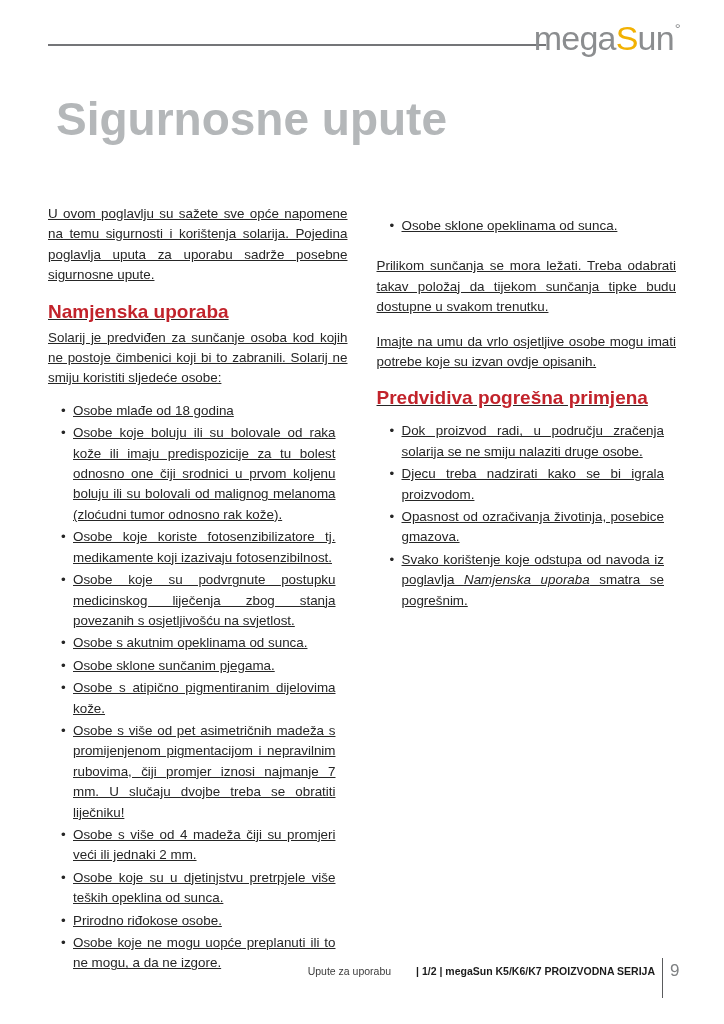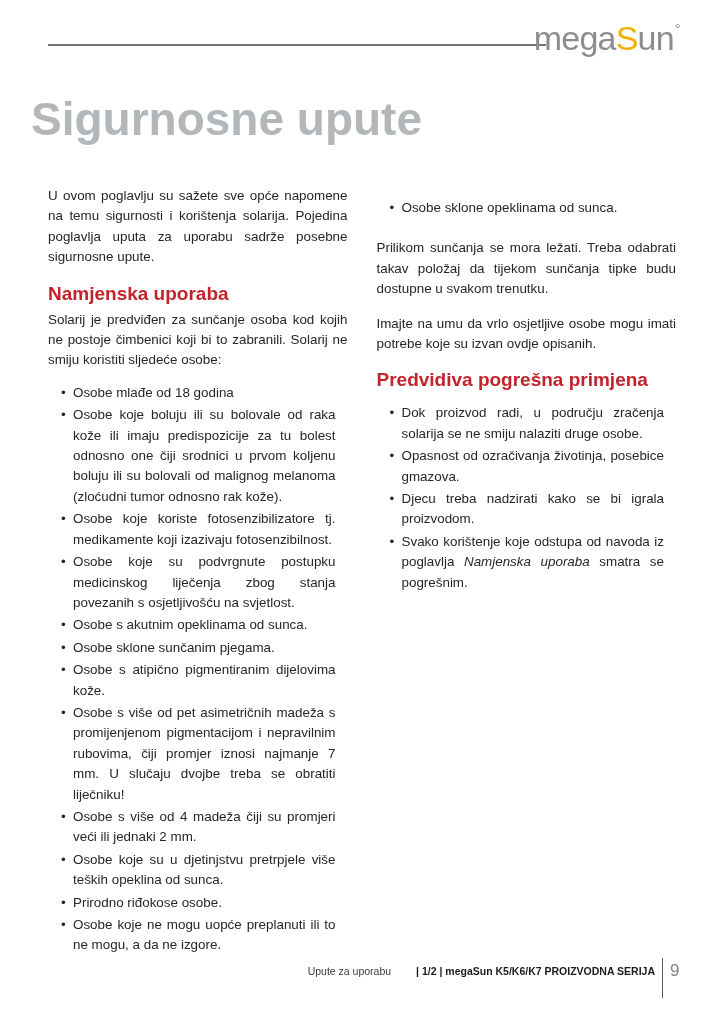--- a/index.html
+++ b/index.html
@@ -9,27 +9,27 @@
   }
 
   
   .header-rule { position:absolute; left:48px; top:44px; width:498px; height:2px; background:#747578; }
   .logo { position:absolute; top:21px; right:44px; font-size:34px; font-weight:500;
           letter-spacing:-0.8px; color:#8b8d8f; line-height:1; white-space:nowrap; }
   .logo .accent { color:#f2b102; }
   .logo .mark { display:inline-block; font-size:15px; vertical-align:16px; margin-left:1px; color:#8b8d8f; }
 
   
-  .page-title { position:absolute; left:31px; top:94px; margin:0;
+  .page-title { position:absolute; left:56px; top:94px; margin:0;
                 font-size:46px; line-height:1.1; font-weight:700; color:#b4b7b9; }
 
   
-  .columns { position:absolute; left:48px; top:186px; width:628px;
+  .columns { position:absolute; left:48px; top:204px; width:628px;
              display:flex; gap:29px; font-size:13.4px; line-height:20.4px;
-             text-align:justify; color:#262626; }
+             text-align:justify; color:#262626;text-decoration:underline; }
   .col { flex:1; min-width:0; }
   .columns p { margin:0 0 14px 0; }
   .red-heading { font-size:19px; line-height:23px; font-weight:700;
                  color:#c2232b; margin:8px 0 5px 0; text-align:left; }
   .lead { margin-bottom:2px !important; }
   ul.bullets { list-style:none; margin:12px; padding:0; }
   ul.bullets li { position:relative; padding-left:13px; margin:0 0 2px 0; }
   ul.bullets li::before { content:"\2022"; position:absolute; left:1px; top:0; }
   .gap-top { margin-top:20px !important; }
   .italic { font-style:italic; }
@@ -84,22 +84,22 @@
         <li>Osobe sklone opeklinama od sunca.</li>
       </ul>
 
       <p class="gap-top">Prilikom sunčanja se mora ležati. Treba odabrati takav položaj da tijekom sunčanja tipke budu dostu­pne u svakom trenutku.</p>
       <p>Imajte na umu da vrlo osjetljive osobe mogu imati potrebe koje su izvan ovdje opisanih.</p>
 
       <h2 class="red-heading">Predvidiva pogrešna primjena</h2>
 
       <ul class="bullets">
         <li>Dok proizvod radi, u području zračenja solarija se ne smiju nalaziti druge osobe.</li>
+        <li>Djecu treba nadzirati kako se bi igrala proizvodom.</li>
         <li>Opasnost od ozračivanja životinja, posebice gma­zova.</li>
-        <li>Djecu treba nadzirati kako se bi igrala proizvodom.</li>
         <li><span>Svako korištenje koje odstupa od navoda iz poglav­lja </span><span class="italic">Namjenska uporaba</span><span> smatra se pogrešnim.</span></li>
       </ul>
     </div>
 
   </div>
 
   <div class="footer-text">
     <span>Upute za uporabu</span><span class="bold">| 1/2 | megaSun K5/K6/K7 PROIZVODNA SERIJA</span>
   </div>
   <div class="footer-rule"></div>

